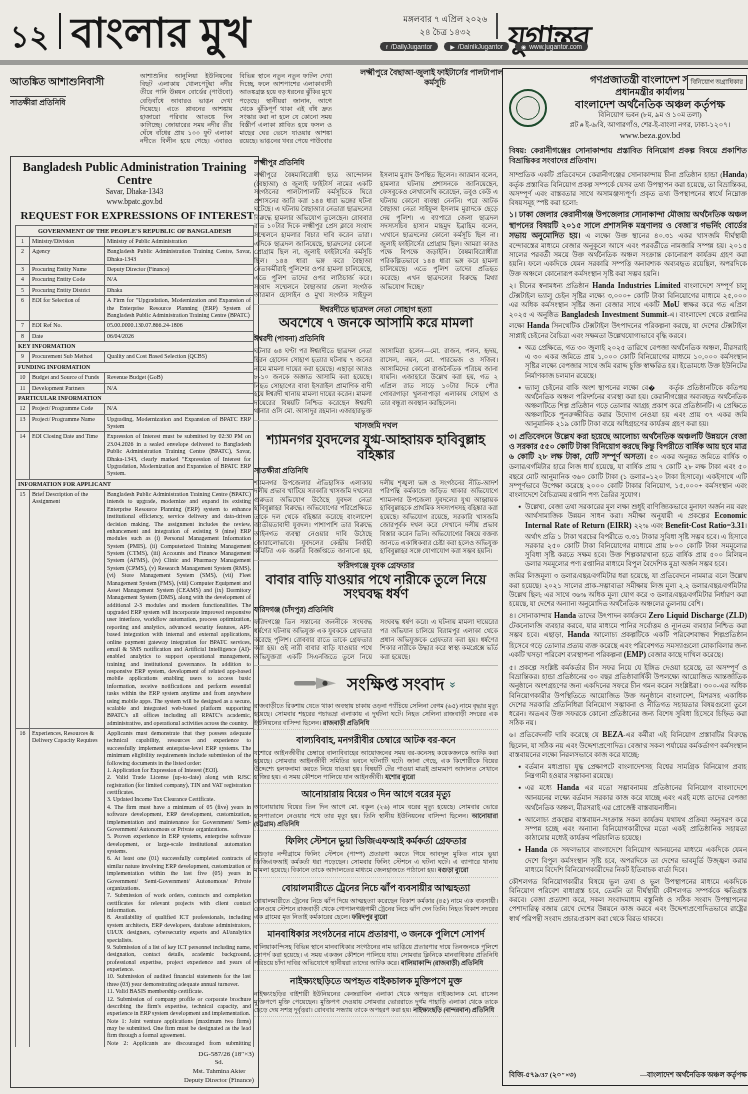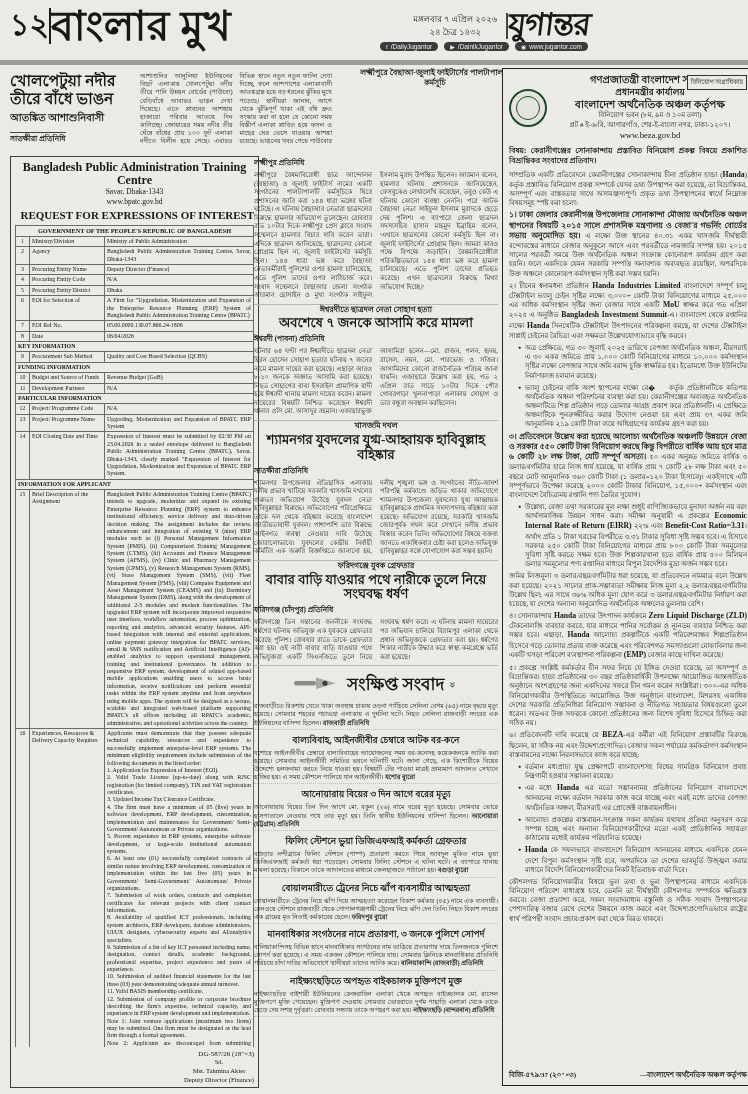--- a/index.html
+++ b/index.html
@@ -1,19 +1,19 @@
 <!DOCTYPE html>
 <html><head>
 <meta charset="utf-8">
 <style>
   html,body{margin:0;padding:0;background:#6e6e6e;}
   .page{position:relative;width:748px;height:1094px;margin:0 auto;background:#eceae4;
         font-family:"Liberation Serif", serif;color:#171717;overflow:hidden;}
   
-  .page-header{position:absolute;left:10px;top:0;right:8px;height:52px;display:flex;align-items:center;}
+  .page-header{position:absolute;left:10px;top:13px;right:8px;height:52px;display:flex;align-items:flex-start;gap:10px;}
   .pageno{font-size:30px;font-weight:bold;}
   .hdr-vline{width:2px;height:36px;background:#1c1c1c;}
   .section-title{font-size:41px;font-weight:900;margin:0;letter-spacing:.5px;line-height:1;}
   .dateblock{margin-left:auto;text-align:center;font-size:8.5px;line-height:1.5;border-right:2px solid #444;padding-right:9px;}
   .masthead{font-size:31px;font-weight:900;transform:skewX(-7deg);letter-spacing:-1px;padding-right:150px;}
   .social-strip{position:absolute;right:160px;top:42px;display:flex;gap:6px;}
   .pill{display:inline-flex;align-items:center;gap:3px;background:#3b3b3b;color:#eee;border-radius:7px;
         font-size:6.5px;padding:1px 6px;font-family:"Liberation Sans",sans-serif;}
   .pill-ic{font-size:6px;}
   .rule{position:absolute;left:0;right:0;top:60px;height:5px;background:#9b9b98;}
@@ -104,21 +104,20 @@
       </span>
       <span class="pill">
         <span class="pill-ic">◉</span>
         <span>www.jugantor.com</span>
       </span>
     </div>
   <div class="rule"></div>
 
   <section class="lead">
     <div class="lead-left">
-      <h2 class="lead-headline">খোলপেটুয়া নদীর তীরে বাঁধে ভাঙন</h2>
       <div class="lead-deck">আতঙ্কিত আশাশুনিবাসী</div>
       <div class="lead-byline">সাতক্ষীরা প্রতিনিধি</div>
     </div>
     <div class="lead-body">আশাশুনির আনুলিয়া ইউনিয়নের বিছট এলাকায় খোলপেটুয়া নদীর তীরে পানি উন্নয়ন বোর্ডের (পাউবো) বেড়িবাঁধে আবারও ভাঙন দেখা দিয়েছে। এতে প্লাবনের আশঙ্কায় হাজারো পরিবার আতঙ্কে দিন কাটাচ্ছে। জোয়ারের সময় নদীর তীর ঘেঁষে বাঁধের প্রায় ১০০ ফুট এলাকা নদীতে বিলীন হয়ে গেছে। এবারও বিভিন্ন স্থানে নতুন নতুন ফাটল দেখা দিচ্ছে, ফলে আশপাশের এলাকাবাসী আতঙ্কগ্রস্ত হয়ে বড় ধরনের ঝুঁকির মুখে পড়েছে। স্থানীয়রা জানান, আগে থেকে ঝুঁকিপূর্ণ থাকা এই বাঁধ দ্রুত সংস্কার করা না হলে যে কোনো সময় বিস্তীর্ণ এলাকা প্লাবিত হয়ে ফসল ও মাছের ঘের ভেসে যাওয়ার আশঙ্কা রয়েছে। ভাঙনের খবর পেয়ে পাউবোর কর্মকর্তারা ঘটনাস্থল পরিদর্শন করেছেন।</div>
   </section>
 
   <div class="art1-head">
     <div class="kicker">লক্ষ্মীপুরে বৈছাআ-জুলাই ফাইটার্সের পালটাপালটি কর্মসূচি</div>
   </div>
 
@@ -286,21 +285,21 @@
           </svg>
       </span>
       <span class="briefs-title">সংক্ষিপ্ত সংবাদ</span>
       <span class="chevron">»</span>
     </div>
     <div>
         <div class="brief">
           <div class="brief-body"><span>রাজবাড়ীতে রিকশায় যেতে থাকা অবস্থায় চাকায় ওড়না প্যাঁচিয়ে সেলিনা বেগম (৬৫) নামে বৃদ্ধার মৃত্যু হয়েছে। সোমবার শহরের পচাভদ্রা এলাকায় এ দুর্ঘটনা ঘটে। নিহত সেলিনা রাজবাড়ী সদরের এক ইউনিয়নের বাসিন্দা ছিলেন। </span><span class="brief-byline">রাজবাড়ী প্রতিনিধি</span></div>
         </div>
         <div class="brief">
-          <h3 class="brief-headline">বাল্যবিবাহ, আইনজীবীর চেম্বারে আটক বর-কনে</h3>
+          <h3 class="brief-headline">বাল্যবিবাহ, মনগরীবীর চেম্বারে আটক বর-কনে</h3>
           <div class="brief-body"><span>যশোরে আইনজীবীর চেম্বারে বাল্যবিবাহের আয়োজনের সময় বর-কনেসহ কয়েকজনকে আটক করা হয়েছে। সোমবার আইনজীবী সমিতির ভবনে ঘটনাটি ঘটে। জানা গেছে, এক কিশোরীকে বিয়ের উদ্দেশ্যে হলফনামা করতে নিয়ে যাওয়া হয়। বিষয়টি টের পাওয়া মাত্রই ভ্রাম্যমাণ আদালত সেখানে হাজির হয়। এ সময় কৌশলে পালিয়ে যান আইনজীবী। </span><span class="brief-byline">যশোর ব্যুরো</span></div>
         </div>
         <div class="brief">
           <h3 class="brief-headline">আনোয়ারায় বিয়ের ৩ দিন আগে বরের মৃত্যু</h3>
           <div class="brief-body"><span>আনোয়ারায় বিয়ের তিন দিন আগে মো. বকুল (২৬) নামে বরের মৃত্যু হয়েছে। সোমবার ভোরে হাসপাতালে নেওয়ার পথে তার মৃত্যু হয়। তিনি স্থানীয় ইউনিয়নের বাসিন্দা ছিলেন। </span><span class="brief-byline">আনোয়ারা (চট্টগ্রাম) প্রতিনিধি</span></div>
         </div>
         <div class="brief">
           <h3 class="brief-headline">ফিলিং স্টেশনে ভুয়া ডিজিএফআই কর্মকর্তা গ্রেফতার</h3>
           <div class="brief-body"><span>বগুড়ার নন্দীগ্রামে ফিলিং স্টেশনে (পাম্প) প্রতারণা করতে গিয়ে আবদুল মুকিত নামে ভুয়া ডিজিএফআই কর্মকর্তা ধরা পড়েছেন। সোমবার ফিলিং স্টেশনে এ ঘটনা ঘটে। এ ব্যাপারে থানায় মামলা হয়েছে। বিকালে তাকে আদালতের মাধ্যমে জেলহাজতে পাঠানো হয়। </span><span class="brief-byline">বগুড়া ব্যুরো</span></div>
         </div>

